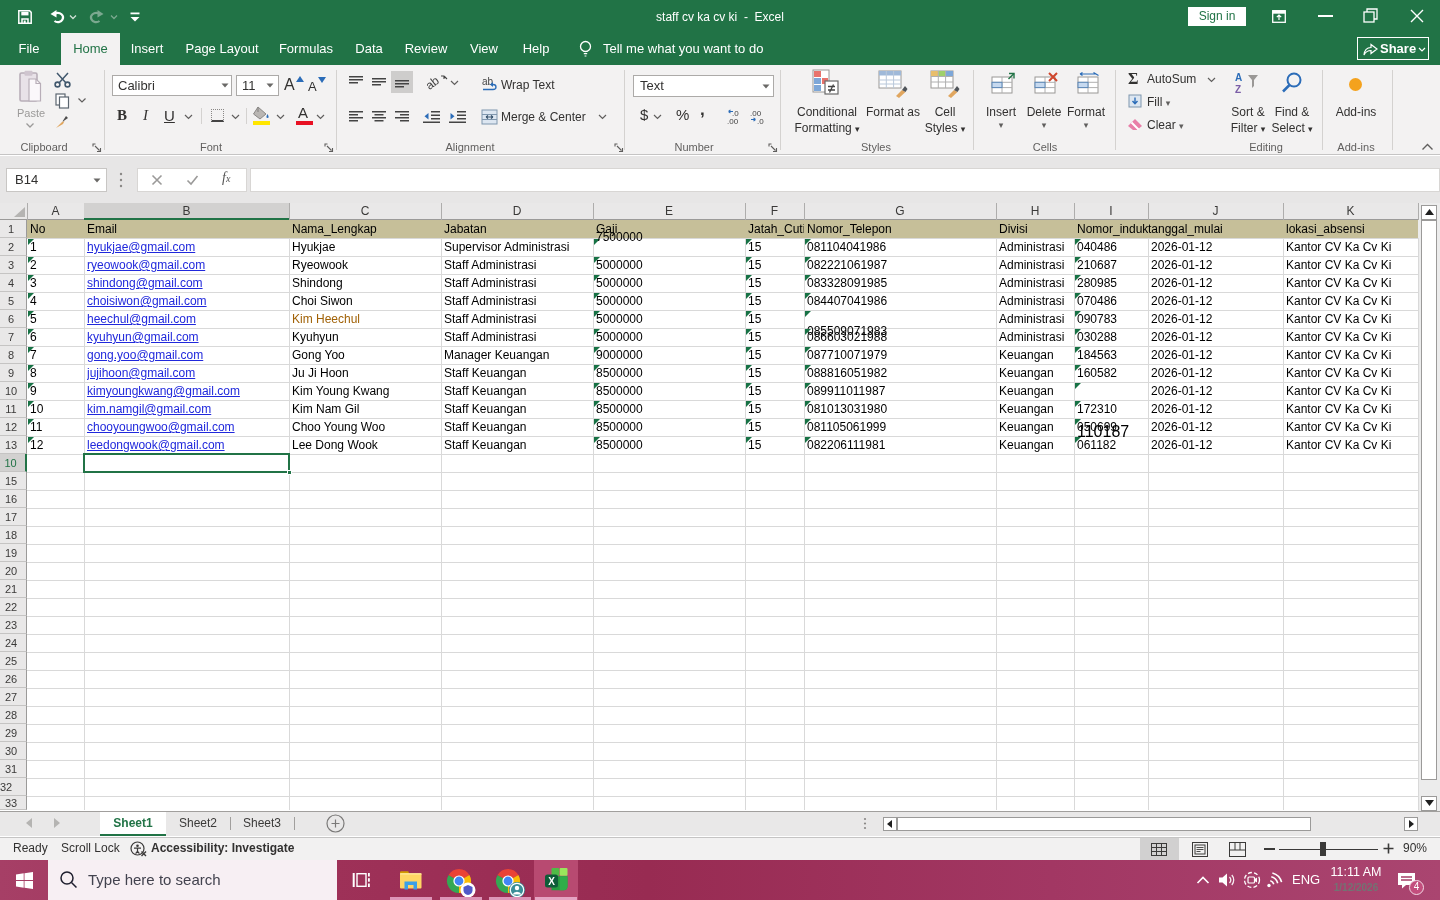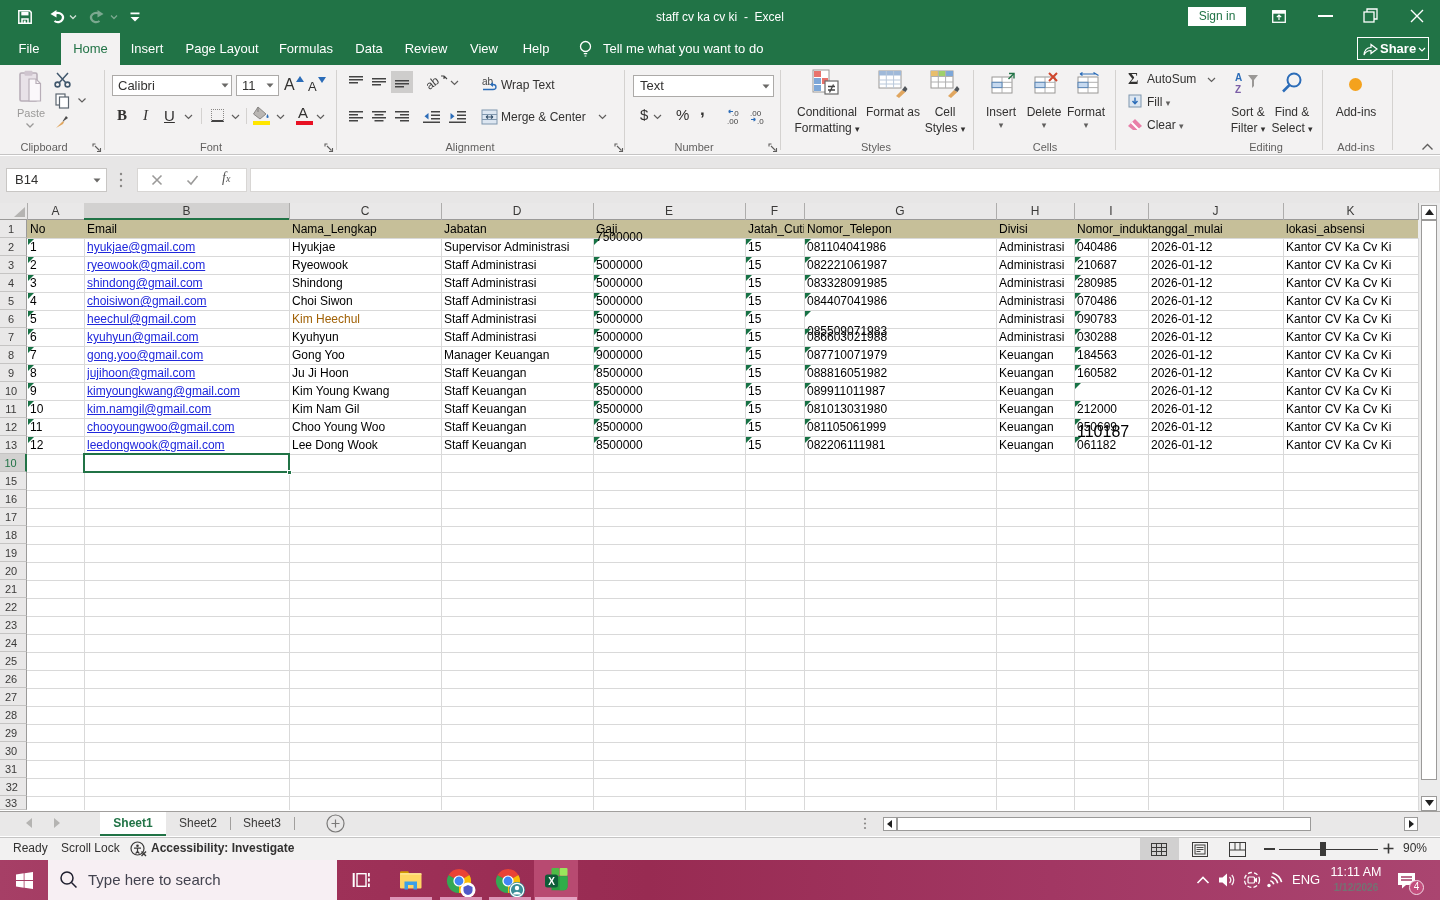--- a/index.html
+++ b/index.html
@@ -418,21 +418,21 @@
 <div class="ab" style="left:0;top:598px;width:27px;height:18px;background:#e9e8e8;border-right:1px solid #9b9a99;border-bottom:1px solid #c5c4c3;color:#3b3a39;font-size:11px;line-height:18px;text-align:center;padding-right:4px;">22</div>
 <div class="ab" style="left:0;top:616px;width:27px;height:18px;background:#e9e8e8;border-right:1px solid #9b9a99;border-bottom:1px solid #c5c4c3;color:#3b3a39;font-size:11px;line-height:18px;text-align:center;padding-right:4px;">23</div>
 <div class="ab" style="left:0;top:634px;width:27px;height:18px;background:#e9e8e8;border-right:1px solid #9b9a99;border-bottom:1px solid #c5c4c3;color:#3b3a39;font-size:11px;line-height:18px;text-align:center;padding-right:4px;">24</div>
 <div class="ab" style="left:0;top:652px;width:27px;height:18px;background:#e9e8e8;border-right:1px solid #9b9a99;border-bottom:1px solid #c5c4c3;color:#3b3a39;font-size:11px;line-height:18px;text-align:center;padding-right:4px;">25</div>
 <div class="ab" style="left:0;top:670px;width:27px;height:18px;background:#e9e8e8;border-right:1px solid #9b9a99;border-bottom:1px solid #c5c4c3;color:#3b3a39;font-size:11px;line-height:18px;text-align:center;padding-right:4px;">26</div>
 <div class="ab" style="left:0;top:688px;width:27px;height:18px;background:#e9e8e8;border-right:1px solid #9b9a99;border-bottom:1px solid #c5c4c3;color:#3b3a39;font-size:11px;line-height:18px;text-align:center;padding-right:4px;">27</div>
 <div class="ab" style="left:0;top:706px;width:27px;height:18px;background:#e9e8e8;border-right:1px solid #9b9a99;border-bottom:1px solid #c5c4c3;color:#3b3a39;font-size:11px;line-height:18px;text-align:center;padding-right:4px;">28</div>
 <div class="ab" style="left:0;top:724px;width:27px;height:18px;background:#e9e8e8;border-right:1px solid #9b9a99;border-bottom:1px solid #c5c4c3;color:#3b3a39;font-size:11px;line-height:18px;text-align:center;padding-right:4px;">29</div>
 <div class="ab" style="left:0;top:742px;width:27px;height:18px;background:#e9e8e8;border-right:1px solid #9b9a99;border-bottom:1px solid #c5c4c3;color:#3b3a39;font-size:11px;line-height:18px;text-align:center;padding-right:4px;">30</div>
 <div class="ab" style="left:0;top:760px;width:27px;height:18px;background:#e9e8e8;border-right:1px solid #9b9a99;border-bottom:1px solid #c5c4c3;color:#3b3a39;font-size:11px;line-height:18px;text-align:center;padding-right:4px;">31</div>
-<div class="ab" style="left:0;top:778px;width:27px;height:18px;background:#e9e8e8;border-right:1px solid #9b9a99;border-bottom:1px solid #c5c4c3;color:#3b3a39;font-size:11px;line-height:18px;text-align:right;padding-right:8px;">32</div>
+<div class="ab" style="left:0;top:778px;width:27px;height:18px;background:#e9e8e8;border-right:1px solid #9b9a99;border-bottom:1px solid #c5c4c3;color:#3b3a39;font-size:11px;line-height:18px;text-align:left;padding-right:8px;">32</div>
 <div class="ab" style="left:0;top:796px;width:27px;height:14px;background:#e9e8e8;border-right:1px solid #9b9a99;border-bottom:1px solid #c5c4c3;color:#3b3a39;font-size:11px;line-height:14px;text-align:center;padding-right:4px;">33</div>
 <div class="ab" style="left:84px;top:238px;width:1px;height:572px;background:#d9d9d9;"></div>
 <div class="ab" style="left:289px;top:238px;width:1px;height:572px;background:#d9d9d9;"></div>
 <div class="ab" style="left:441px;top:238px;width:1px;height:572px;background:#d9d9d9;"></div>
 <div class="ab" style="left:593px;top:238px;width:1px;height:572px;background:#d9d9d9;"></div>
 <div class="ab" style="left:745px;top:238px;width:1px;height:572px;background:#d9d9d9;"></div>
 <div class="ab" style="left:804px;top:238px;width:1px;height:572px;background:#d9d9d9;"></div>
 <div class="ab" style="left:996px;top:238px;width:1px;height:572px;background:#d9d9d9;"></div>
 <div class="ab" style="left:1074px;top:238px;width:1px;height:572px;background:#d9d9d9;"></div>
 <div class="ab" style="left:1148px;top:238px;width:1px;height:572px;background:#d9d9d9;"></div>
@@ -632,21 +632,21 @@
 <div class="ab" style="left:292px;top:400px;width:149px;height:18px;color:#000;font-size:12px;line-height:18px;overflow:hidden;white-space:nowrap;">Kim Nam Gil</div>
 <div class="ab" style="left:444px;top:400px;width:149px;height:18px;color:#000;font-size:12px;line-height:18px;overflow:hidden;white-space:nowrap;">Staff Keuangan</div>
 <div class="ab" style="left:594px;top:401px;width:0;height:0;border-top:6px solid #177245;border-right:6px solid transparent;"></div>
 <div class="ab" style="left:596px;top:400px;width:149px;height:18px;color:#000;font-size:12px;line-height:18px;overflow:hidden;white-space:nowrap;">8500000</div>
 <div class="ab" style="left:746px;top:401px;width:0;height:0;border-top:6px solid #177245;border-right:6px solid transparent;"></div>
 <div class="ab" style="left:748px;top:400px;width:56px;height:18px;color:#000;font-size:12px;line-height:18px;overflow:hidden;white-space:nowrap;">15</div>
 <div class="ab" style="left:805px;top:401px;width:0;height:0;border-top:6px solid #177245;border-right:6px solid transparent;"></div>
 <div class="ab" style="left:807px;top:400px;width:189px;height:18px;color:#000;font-size:12px;line-height:18px;overflow:hidden;white-space:nowrap;">081013031980</div>
 <div class="ab" style="left:999px;top:400px;width:75px;height:18px;color:#000;font-size:12px;line-height:18px;overflow:hidden;white-space:nowrap;">Keuangan</div>
 <div class="ab" style="left:1075px;top:401px;width:0;height:0;border-top:6px solid #177245;border-right:6px solid transparent;"></div>
-<div class="ab" style="left:1077px;top:400px;width:71px;height:18px;color:#000;font-size:12px;line-height:18px;overflow:hidden;white-space:nowrap;">212000</div>
+<div class="ab" style="left:1077px;top:400px;width:71px;height:18px;color:#000;font-size:12px;line-height:18px;overflow:hidden;white-space:nowrap;">172310</div>
 <div class="ab" style="left:1151px;top:400px;width:132px;height:18px;color:#000;font-size:12px;line-height:18px;overflow:hidden;white-space:nowrap;">2026-01-12</div>
 <div class="ab" style="left:1286px;top:400px;width:132px;height:18px;color:#000;font-size:12px;line-height:18px;overflow:hidden;white-space:nowrap;">Kantor CV Ka Cv Ki</div>
 <div class="ab" style="left:28px;top:419px;width:0;height:0;border-top:6px solid #177245;border-right:6px solid transparent;"></div>
 <div class="ab" style="left:30px;top:418px;width:54px;height:18px;color:#000;font-size:12px;line-height:18px;overflow:hidden;white-space:nowrap;">11</div>
 <div class="ab" style="left:87px;top:418px;width:202px;height:18px;color:#2028dc;text-decoration:underline;font-size:12px;line-height:18px;overflow:hidden;white-space:nowrap;">chooyoungwoo@gmail.com</div>
 <div class="ab" style="left:292px;top:418px;width:149px;height:18px;color:#000;font-size:12px;line-height:18px;overflow:hidden;white-space:nowrap;">Choo Young Woo</div>
 <div class="ab" style="left:444px;top:418px;width:149px;height:18px;color:#000;font-size:12px;line-height:18px;overflow:hidden;white-space:nowrap;">Staff Keuangan</div>
 <div class="ab" style="left:594px;top:419px;width:0;height:0;border-top:6px solid #177245;border-right:6px solid transparent;"></div>
 <div class="ab" style="left:596px;top:418px;width:149px;height:18px;color:#000;font-size:12px;line-height:18px;overflow:hidden;white-space:nowrap;">8500000</div>
 <div class="ab" style="left:746px;top:419px;width:0;height:0;border-top:6px solid #177245;border-right:6px solid transparent;"></div>

